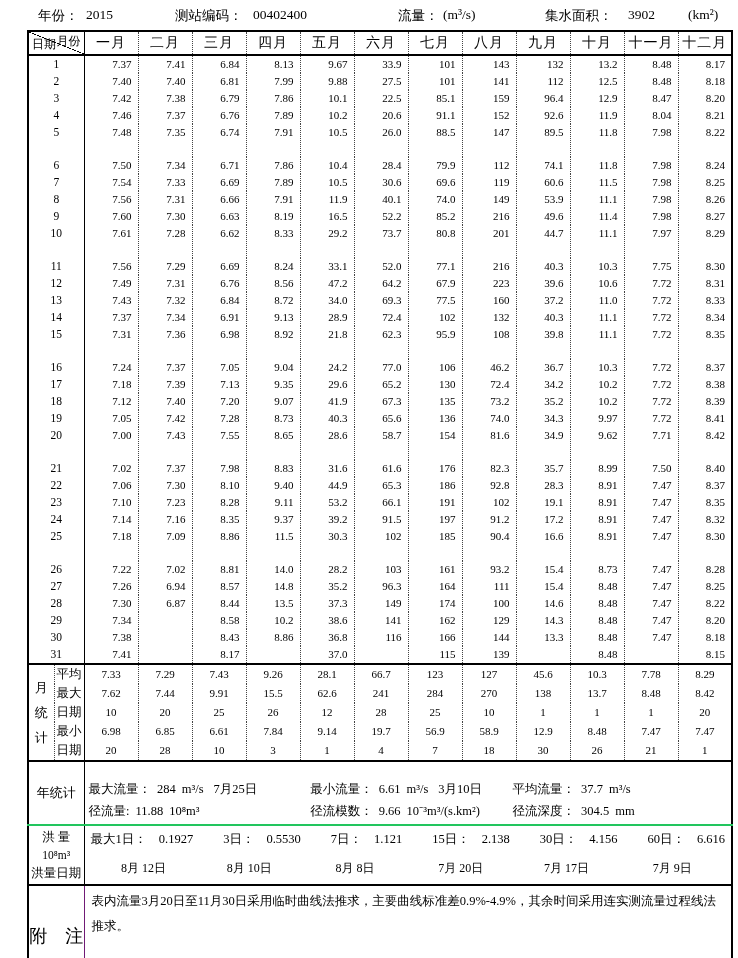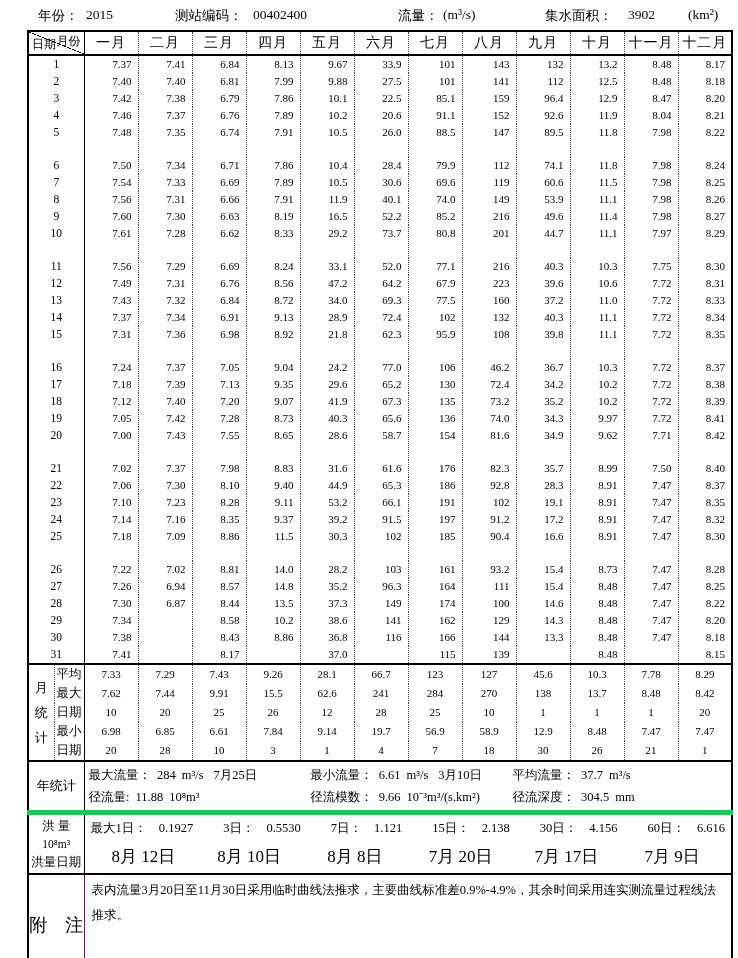--- a/index.html
+++ b/index.html
@@ -41,34 +41,34 @@
   #stats-body tr:first-child td { border-top:2px solid #000; }
   #stats-body td.vlab { border-right:1px dotted #444; font-size:13px; vertical-align:middle; }
   #stats-body td.vlab div { line-height:25px; }
   #stats-body td.slab { border-right:1px solid #000; font-size:12.5px; }
   #stats-body td.sval { border-right:1px dotted #444; }
   #stats-body td.sval:last-child { border-right:none; }
 
   
   #year-body td { border-top:2px solid #000; }
   td.ylab { text-align:center; border-right:1px solid #000; font-size:13px; }
-  td.ycontent { padding:2px 0 2px 4px; }
+  td.ycontent { padding:16px 0 2px 4px; }
   .ysline { display:grid; grid-template-columns:34.5% 31.5% 34%; height:22px; line-height:22px; font-size:12.5px; }
   .ysg { white-space:nowrap; }
   .ysl { margin-right:6px; } .ysv { margin-right:6px; } .ysu { margin-right:10px; }
 
   
-  #flood-body td { border-top:5px solid #22c55e; }
+  #flood-body td { border-top:2px solid #22c55e; }
   td.flab { text-align:center; border-right:1px solid #000; font-size:12.5px; line-height:18px; padding:2px 0; }
   td.flab .sub { font-size:11.5px; }
   td.fcontent { padding:0 6px; vertical-align:top;margin-top:24px; }
   .fvline { display:flex; justify-content:space-between; height:27px; line-height:27px; font-size:12.5px; }
   .fvg { white-space:nowrap; }
   .fvl { margin-right:12px; }
-  .fdline { display:flex; height:30px; line-height:30px; font-size:17px; }
+  .fdline { display:flex; height:30px; line-height:30px; font-size:12px; }
   .fdg { flex:1; text-align:center; white-space:nowrap; }
 
   
   #notes-body td { border-top:2px solid #000; height:101px; }
   td.nlab { text-align:center; border-right:1px solid #701a75; font-size:18px;margin-left:40px; }
   td.ntext { vertical-align:top; padding:3px 6px 0 7px; font-size:12.5px; line-height:25px; }
 </style>
 </head>
 <body>
 

